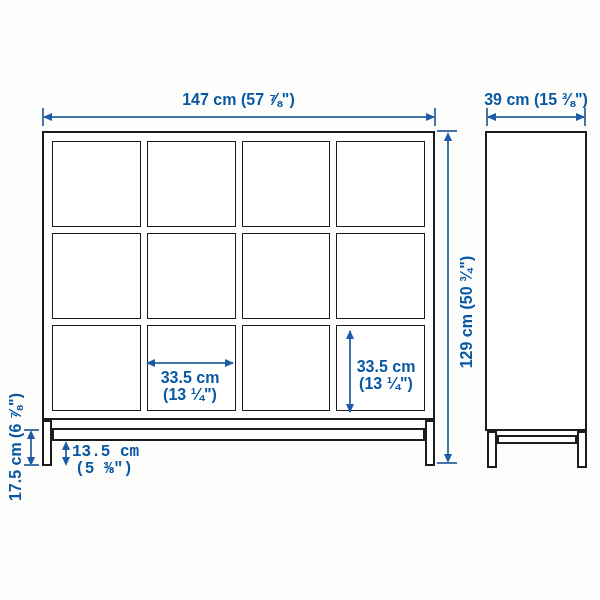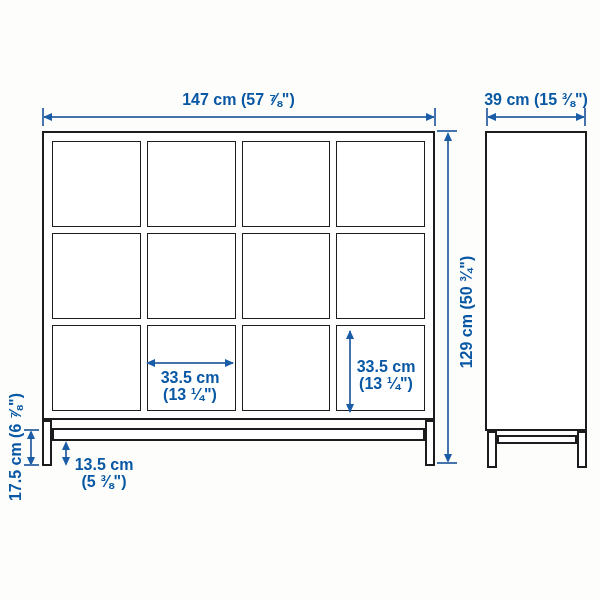--- a/index.html
+++ b/index.html
@@ -127,21 +127,21 @@
     <div class="lbl" style="left:354px;top:358px;width:64px;">
       <div>33.5 cm</div>
       <div>(13 ¼")</div>
     </div>
   </div>
 
   <div>
     <div class="vline" style="left:65px;top:443px;height:21px;"></div>
     <div class="ah u" style="left:62px;top:441px;"></div>
     <div class="ah d" style="left:62px;top:457px;"></div>
-    <div class="lbl" style="left:72px;top:456px;width:64px;">
+    <div class="lbl" style="left:72px;top:444px;width:64px;font-family:Liberation Mono, monospace;">
       <div>13.5 cm</div>
       <div>(5 ⅜")</div>
     </div>
   </div>
 
   <div>
     <div class="vtext" style="left:16px;top:447px;">17.5 cm (6 ⅞")</div>
     <div class="vline" style="left:30px;top:432px;height:32px;"></div>
     <div class="ah u" style="left:27px;top:430px;"></div>
     <div class="ah d" style="left:27px;top:457px;"></div>

